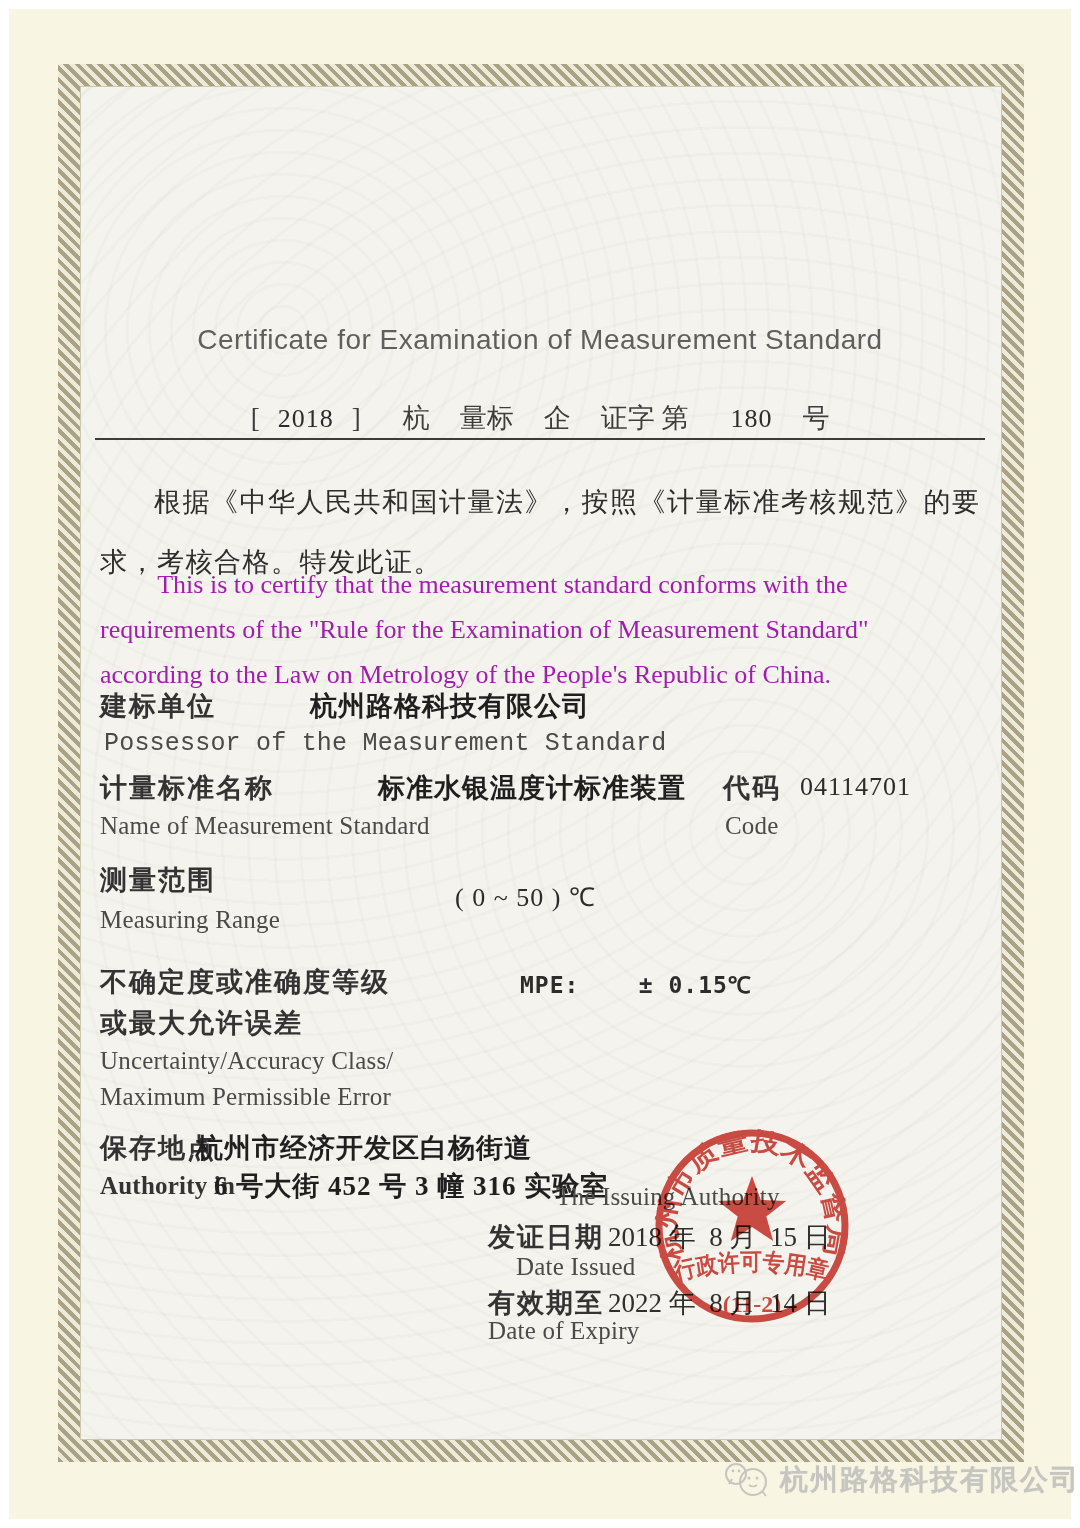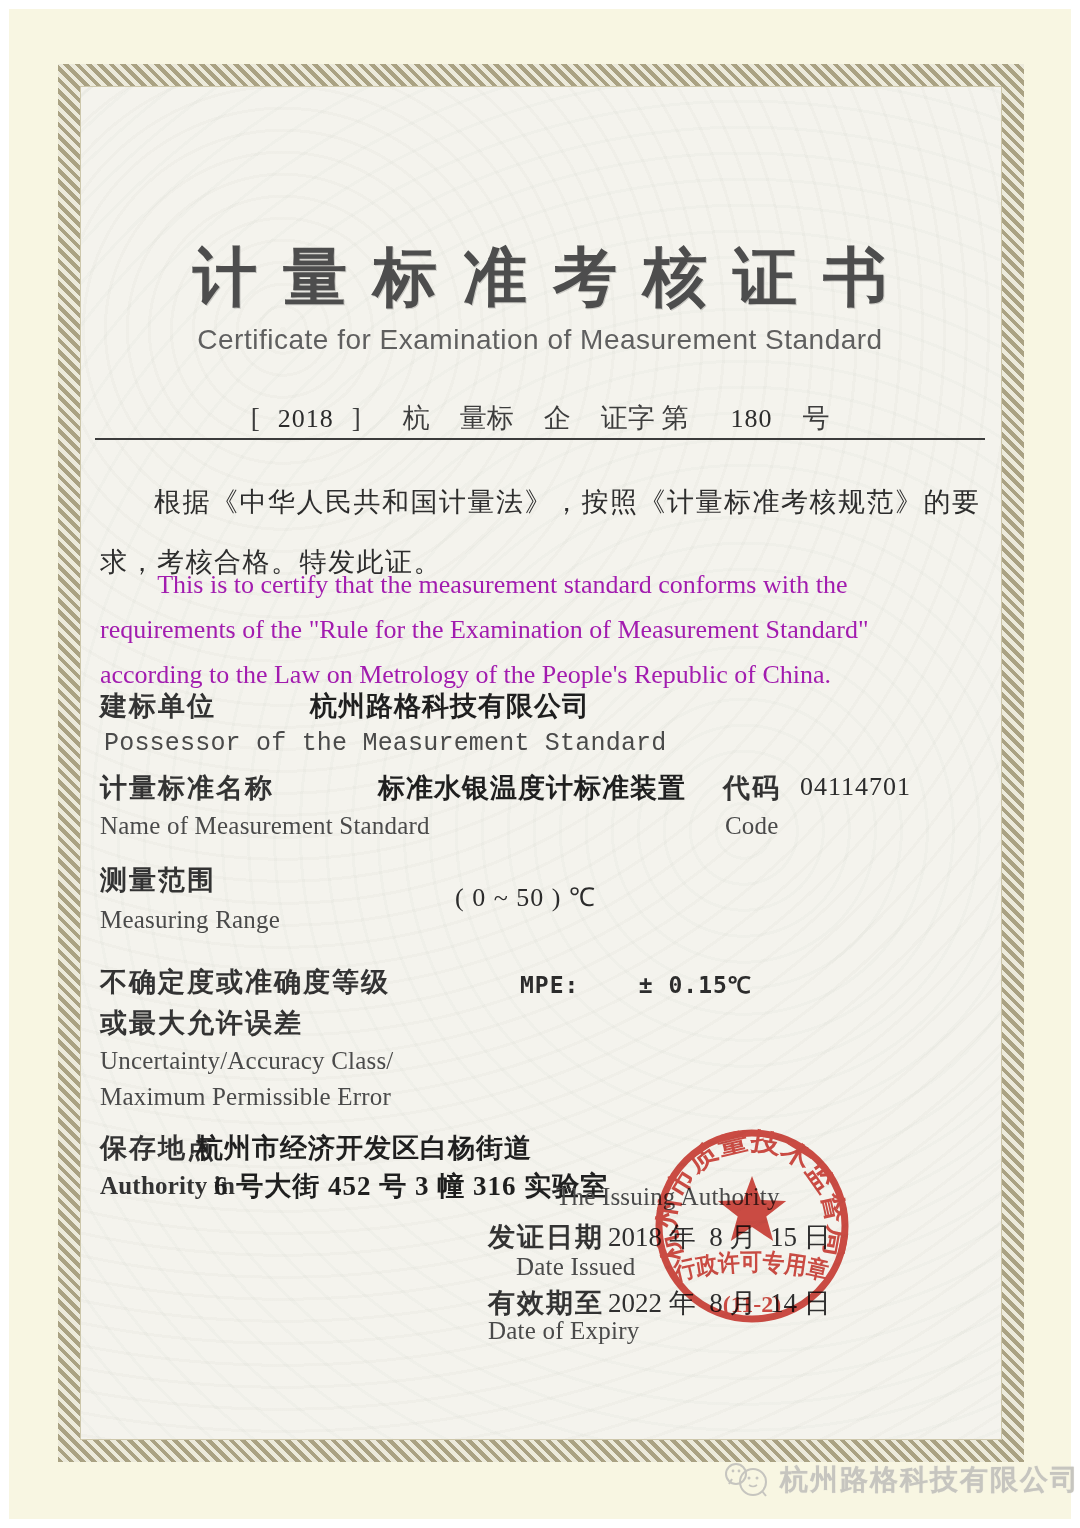--- a/index.html
+++ b/index.html
@@ -76,21 +76,20 @@
     color:#c6c5bf;text-shadow:0 0 1px #d8d7d1;
   }
 </style>
 </head>
 <body>
 
 <div class="page">
 
   <div class="frame"></div>
 
-  <div class="abs title-zh">计量标准考核证书</div>
   <div class="abs title-en">Certificate for Examination of  Measurement Standard</div>
 
   <div class="abs certno">
     <span class="m-r-sm">[</span>
     <span class="m-r-sm num">2018</span>
     <span class="m-r-lg">]</span>
     <span class="m-r-md">杭</span>
     <span class="m-r-md">量标</span>
     <span class="m-r-md">企</span>
     <span class="m-r-lg">证字 第</span>

